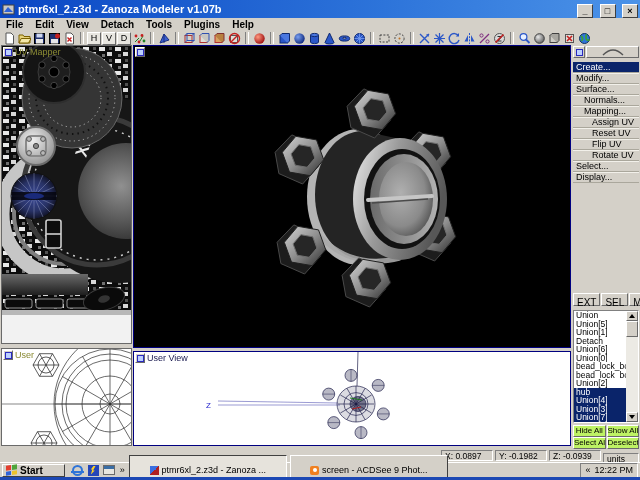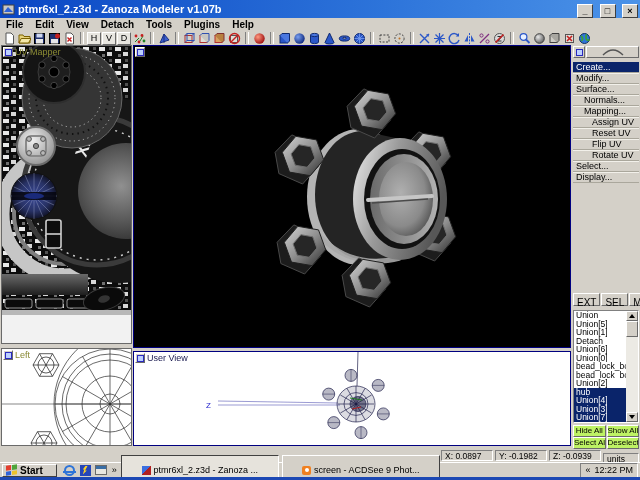--- a/index.html
+++ b/index.html
@@ -77,21 +77,21 @@
     background:#bef264;border:1px solid;border-color:#fff #6a6a6a #6a6a6a #fff;
     font-family:"Liberation Sans",sans-serif;color:#000;white-space:nowrap;overflow:hidden;}
   
   .statusbar{position:absolute;left:0;top:448px;width:640px;height:14px;display:flex;
     align-items:center;justify-content:flex-end;gap:2px;padding-right:1px;box-sizing:border-box;}
   .sfield{height:11px;line-height:10px;font-size:8.5px;color:#000;padding:0 3px;box-sizing:border-box;}
   .sf-x,.sf-y,.sf-z{width:52px;} .sf-u{width:36px;margin-top:7px;}
   
   .taskbar{position:absolute;left:0;top:462px;width:640px;height:15px;background:#d4d0c8;
     border-top:1px solid #fff;display:flex;align-items:center;padding:0 2px;box-sizing:border-box;}
-  .startbtn{height:13px;display:flex;align-items:center;gap:3px;padding:0 13px 0 3px;
+  .startbtn{height:13px;display:flex;align-items:center;gap:3px;padding:0 21px 0 3px;
     background:#d4d0c8;border:1px solid;border-color:#fff #404040 #404040 #fff;
     font-size:10px;font-weight:bold;font-family:"Liberation Sans",sans-serif;color:#000;}
   .flag{width:11px;height:10px;display:grid;grid-template:1fr 1fr / 1fr 1fr;gap:1px;transform:skewY(-8deg);}
   .flag i{display:block;} .fr{background:#e23e2e;} .fg{background:#4ea43a;} .fb{background:#2e62d9;} .fy{background:#ecc22d;}
   .ql{display:flex;align-items:center;gap:3px;margin-left:6px;}
   .qlicon{width:13px;height:13px;display:flex;align-items:center;justify-content:center;}
   .ie{width:11px;height:11px;border-radius:50%;border:2px solid #2e74d8;box-sizing:border-box;position:relative;}
   .ie:after{content:"";position:absolute;left:-3px;top:4px;width:13px;height:2px;background:#2e74d8;}
   .zl{width:11px;height:11px;background:#2546b8;position:relative;}
   .zl:after{content:"";position:absolute;left:3px;top:1px;width:5px;height:9px;background:#ffd324;
@@ -476,21 +476,21 @@
           <polygon points="13,0 6.5,11.3 -6.5,11.3 -13,0 -6.5,-11.3 6.5,-11.3"></polygon>
           <circle r="8"></circle>
             <path d="M-13 0H13M-6.5 -11.3L6.5 11.3M6.5 -11.3L-6.5 11.3"></path>
         </g>
       </g>
     </svg>
     <span class="vplabel olive">
       <span class="vpbtn">
           <i></i>
         </span>
-      <span>Left</span>
+      <span>User</span>
     </span>
   </div>
 
   <div class="vp mainview" style="left:133px;top:45px;width:438px;height:303px;">
     <svg width="436" height="301" viewBox="0 0 436 301">
       <defs>
         <radialGradient id="gDome" cx="40%" cy="42%" r="75%">
           <stop offset="0" stop-color="#b0b0b0"></stop>
             <stop offset="0.6" stop-color="#8a8a8a"></stop>
             <stop offset="1" stop-color="#3c3c3c"></stop>

